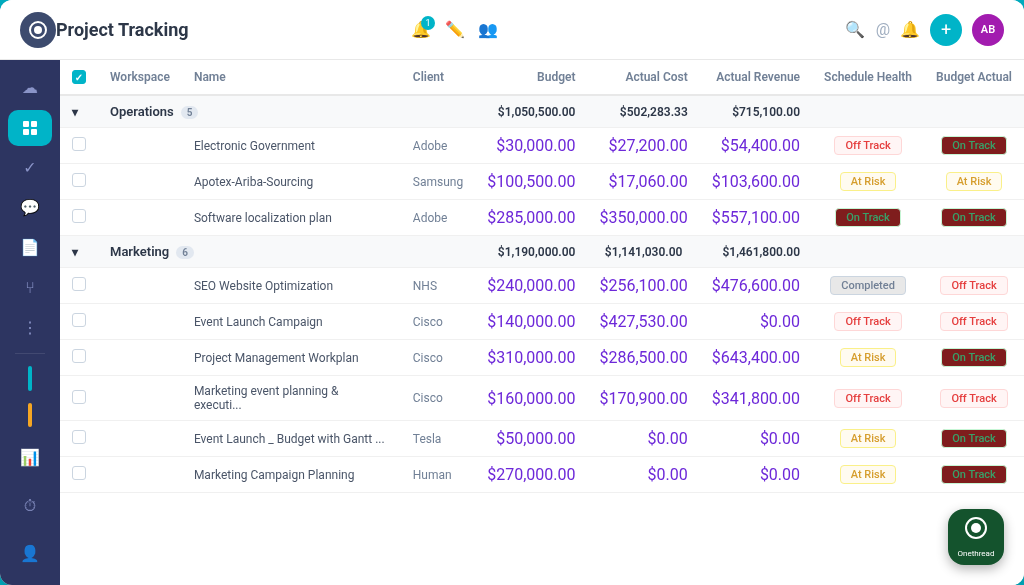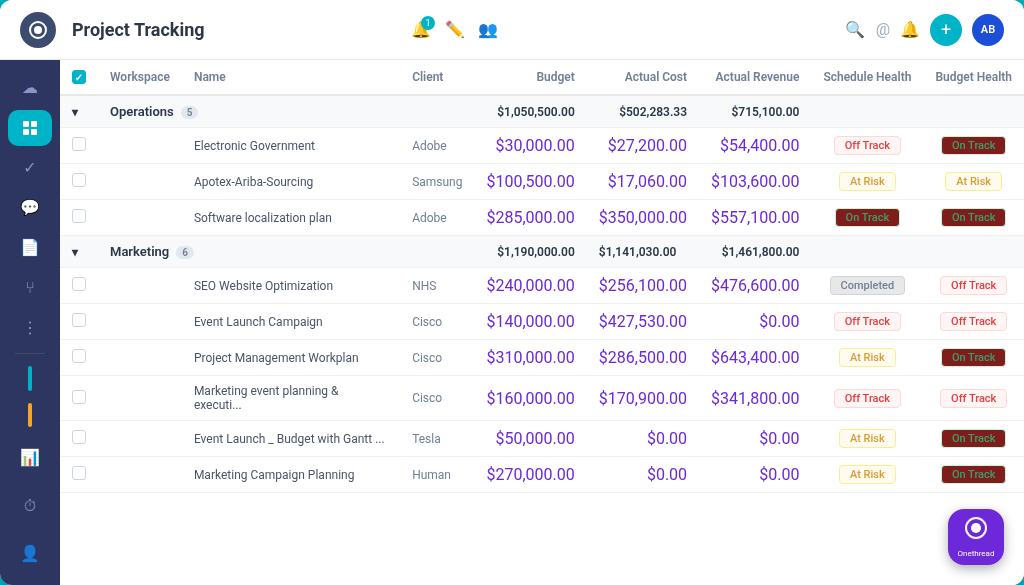--- a/index.html
+++ b/index.html
@@ -1,28 +1,28 @@
 <!DOCTYPE html>
 <html><head>
   <meta charset="utf-8">
   <style>
     * { box-sizing: border-box; margin: 0; padding: 0; }
     body { font-family: -apple-system, BlinkMacSystemFont, 'Segoe UI', Roboto, sans-serif; background: #00b4c8; display: flex; align-items: center; justify-content: center; height: 100vh; }
     .window { width: 1024px; height: 585px; background: #f4f5f7; border-radius: 12px; overflow: hidden; display: flex; flex-direction: column; box-shadow: 0 10px 40px rgba(0,0,0,0.3); }
     
     
-    .header { background: #fff; height: 60px; display: flex; align-items: center; padding: 0 20px; border-bottom: 1px solid #e8e8e8; gap: 16px; }
+    .header { background: #fff; height: 60px; display: flex; align-items: center; padding: 0 20px; border-bottom: 1px solid #e8e8e8; }
     .header-logo { width: 36px; height: 36px; background: #3d4b6e; border-radius: 50%; display: flex; align-items: center; justify-content: center; color: white; font-size: 14px; font-weight: bold; }
     .header-title { font-size: 18px; font-weight: 700; color: #2d3748; flex: 1; }
     .header-icon { color: #a0aec0; cursor: pointer; font-size: 16px; position: relative; }
     .badge { position: absolute; top: -4px; right: -4px; background: #00b4c8; color: white; border-radius: 50%; width: 14px; height: 14px; font-size: 9px; display: flex; align-items: center; justify-content: center; }
     .header-spacer { flex: 1; }
     .header-actions { display: flex; align-items: center; gap: 10px; }
     .btn-add { width: 32px; height: 32px; background: #00b4c8; border-radius: 50%; display: flex; align-items: center; justify-content: center; color: white; font-size: 18px; cursor: pointer; }
-    .avatar { width: 32px; height: 32px; background: #1d4ed8; border-radius: 50%; display: flex; align-items: center; justify-content: center; color: white; font-size: 11px; font-weight: 600; cursor: pointer; }
+    .avatar { width: 32px; height: 32px; background: #a21caf; border-radius: 50%; display: flex; align-items: center; justify-content: center; color: white; font-size: 11px; font-weight: 600; cursor: pointer; }
 
     
     .main { display: flex; flex: 1; overflow: hidden; }
 
     
     .sidebar { width: 60px; background: #2d3561; display: flex; flex-direction: column; align-items: center; padding: 10px 0; gap: 4px; }
     .sidebar-item { width: 44px; height: 44px; display: flex; align-items: center; justify-content: center; border-radius: 10px; color: #8a94c8; cursor: pointer; font-size: 16px; transition: background 0.2s; }
     .sidebar-item.active { background: #00b4c8; color: white; }
     .sidebar-divider { width: 30px; height: 1px; background: rgba(255,255,255,0.1); margin: 4px 0; }
     .sidebar-bottom { margin-top: auto; display: flex; flex-direction: column; align-items: center; gap: 4px; }
@@ -55,21 +55,21 @@
     .badge-at-risk { background: #fffbf0; color: #d69e2e; border: 1px solid #faf089; }
     .badge-completed { background: #e8e8e8; color: #718096; border: 1px solid #cbd5e0; }
 
     
     .pagination { background: #fff; border-top: 1px solid #e8e8e8; padding: 8px 16px; display: flex; align-items: center; gap: 8px; font-size: 12px; color: #718096; }
     .page-select { display: flex; align-items: center; gap: 4px; margin-left: 8px; border: 1px solid #e2e8f0; border-radius: 4px; padding: 2px 6px; font-size: 12px; color: #4a5568; cursor: pointer; }
     .page-nav { margin-left: auto; display: flex; gap: 4px; }
     .page-btn { width: 24px; height: 24px; display: flex; align-items: center; justify-content: center; border: 1px solid #e2e8f0; border-radius: 4px; cursor: pointer; color: #a0aec0; font-size: 12px; }
 
     
-    .onethread-badge { position: fixed; bottom: 20px; right: 20px; width: 56px; height: 56px; background: #6d28d9; border-radius: 16px; display: flex; flex-direction: column; align-items: center; justify-content: center; color: white; font-size: 9px; cursor: pointer; z-index: 100; box-shadow: 0 4px 12px rgba(0,0,0,0.3); }
+    .onethread-badge { position: fixed; bottom: 20px; right: 20px; width: 56px; height: 56px; background: #14532d; border-radius: 16px; display: flex; flex-direction: column; align-items: center; justify-content: center; color: white; font-size: 9px; cursor: pointer; z-index: 100; box-shadow: 0 4px 12px rgba(0,0,0,0.3); }
     .onethread-icon { font-size: 20px; margin-bottom: 2px; }
   </style>
 </head>
 <body>
 
 <div class="window">
 
   <div class="header">
     <div class="header-logo">
       <svg width="20" height="20" viewBox="0 0 20 20" fill="none">
@@ -133,21 +133,21 @@
                     <span style="color:white;font-size:10px;">✓</span>
                   </div>
                 </th>
               <th>Workspace</th>
               <th>Name</th>
               <th>Client</th>
               <th style="text-align:right;">Budget</th>
               <th style="text-align:right;">Actual Cost</th>
               <th style="text-align:right;">Actual Revenue</th>
               <th style="text-align:center;">Schedule Health</th>
-              <th style="text-align:center;">Budget Health</th>
+              <th style="text-align:center;">Budget Actual</th>
             </tr>
           </thead>
           <tbody id="table-body">
           <tr class="group-row">
     <td>▾</td>
     <td colspan="2">
       <span class="group-name">Operations</span>
       <span class="group-count">5</span>
     </td>
     <td></td>
@@ -203,21 +203,21 @@
       </td>
     </tr>
               <tr class="group-row">
     <td>▾</td>
     <td colspan="2">
       <span class="group-name">Marketing</span>
       <span class="group-count">6</span>
     </td>
     <td></td>
     <td style="text-align:right;">$1,190,000.00</td>
-    <td style="text-align:left;">$1,141,030.00</td>
+    <td style="text-align:center;">$1,141,030.00</td>
     <td style="text-align:right;">$1,461,800.00</td>
     <td></td>
     <td></td>
   </tr>
               <tr>
       <td class="checkbox-cell"><div class="checkbox"></div></td>
       <td></td>
       <td class="project-name">SEO Website Optimization</td>
       <td class="client-name">NHS</td>
       <td class="amount">$240,000.00</td>

